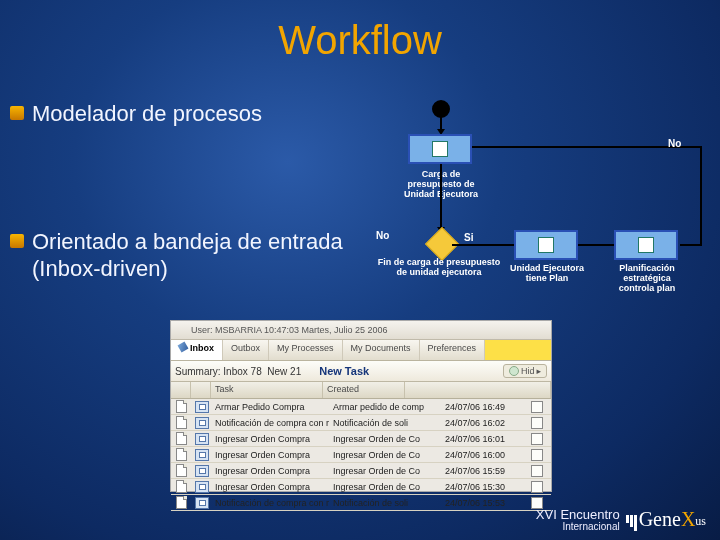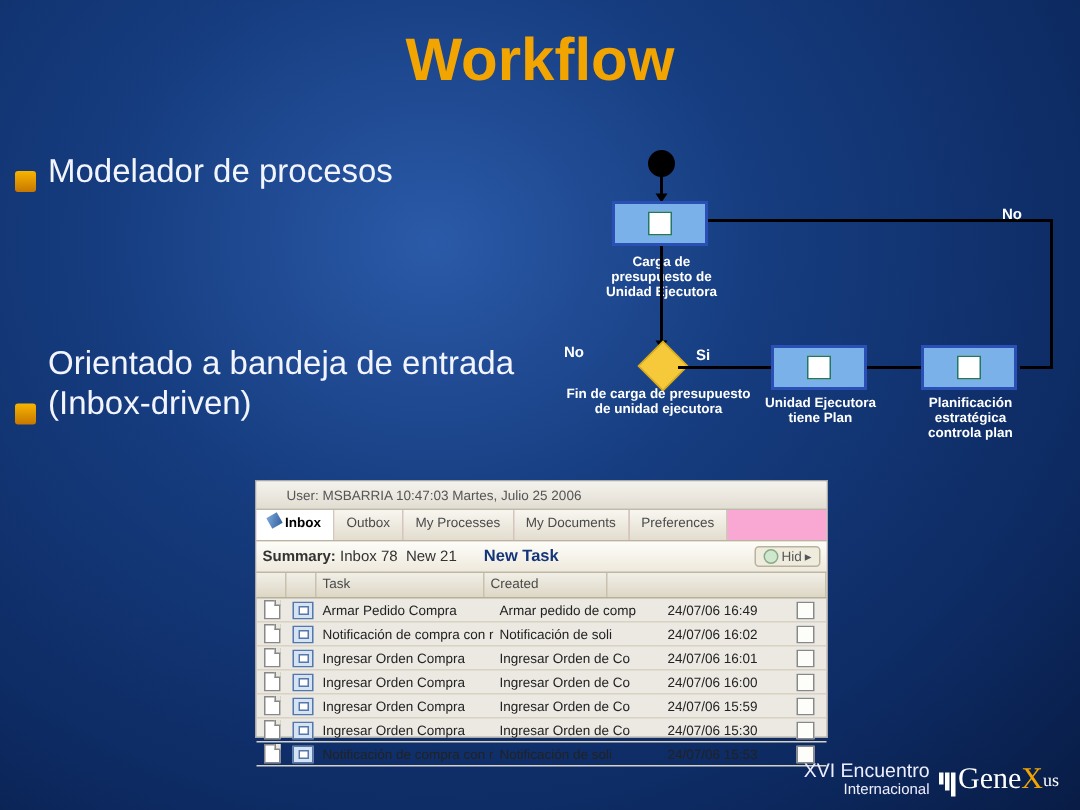--- a/index.html
+++ b/index.html
@@ -1,19 +1,19 @@
 <!DOCTYPE html>
 <html><head>
 <meta charset="utf-8">
 <style>
   html,body{margin:0;padding:0;width:720px;height:540px;background:#0e2d6b;font-family:Verdana,Geneva,sans-serif;color:#fff;overflow:hidden}
   .slide{position:relative;width:720px;height:540px;background:radial-gradient(ellipse at 40% 30%,#2b5aa8 0%,#163d80 35%,#0d2a62 75%,#081c45 100%)}
-  .title{position:absolute;top:18px;left:0;width:720px;text-align:center;font-size:40px;color:#f2a500;font-weight:700}
+  .title{position:absolute;top:18px;left:0;width:720px;text-align:center;font-size:40px;color:#f2a500;font-weight:400}
   .bullets{position:absolute;top:100px;left:10px;width:380px}
-  .bulrow{display:flex;align-items:flex-end;margin-bottom:100px}
+  .bulrow{display:flex;align-items:flex-start;margin-bottom:100px}
   .bicon{width:14px;height:14px;margin:6px 8px 0 0;background:linear-gradient(to bottom,#f8b500,#c77700);border-radius:2px;flex:0 0 14px}
   .btext{font-size:22px;color:#f2f5ff;line-height:1.25}
   
   .diagram{position:absolute;top:100px;left:380px;width:330px;height:205px}
   .start{position:absolute;top:0;left:52px;width:14px;height:14px;border:2px solid #000;border-radius:50%;background:#000}
   .dbox{position:absolute;border:2px solid #2a50b5;background:#7ab1e8;box-sizing:border-box}
   .dbox .di{position:absolute;left:50%;top:50%;transform:translate(-50%,-50%);width:14px;height:14px;background:#fff;border:1px solid #276}
   .box1{top:34px;left:28px;width:64px;height:30px}
   .dbl{position:absolute;font-size:9px;font-weight:bold;color:#fff;text-align:center;line-height:1.1}
   .lbl1{top:70px;left:18px;width:86px}
@@ -35,27 +35,27 @@
   .a2{top:64px;left:60px;width:2px;height:64px}
   .h2{top:127px;left:57px}
   .a3{top:144px;left:72px;width:62px;height:2px}
   .a4{top:144px;left:198px;width:36px;height:2px}
   .a5{top:46px;left:92px;width:228px;height:2px}
   .a6{top:46px;left:320px;width:2px;height:100px}
   .a7{top:144px;left:300px;width:20px;height:2px}
   
   .inbox{position:absolute;top:320px;left:170px;width:380px;height:170px;background:#ece9e3;color:#333;font-size:10px;border:1px solid #a9a9a9}
   .ibtop{height:18px;background:linear-gradient(to bottom,#f5f3ee,#e2ddd2);border-bottom:1px solid #c0baaa;font-size:9px;color:#555;padding-left:20px;line-height:18px}
-  .tabs{display:flex;height:20px;background:#f9a8d4;border-bottom:1px solid #bab49f}
+  .tabs{display:flex;height:20px;background:#fde047;border-bottom:1px solid #bab49f}
   .tab{padding:3px 8px 0 8px;font-size:9px;color:#4a4a4a;border-right:1px solid #cfc9b9;background:linear-gradient(to bottom,#f8f6f0,#e2ddce)}
   .tab.active{background:#fff;color:#000;font-weight:bold}
   .tab .pen{display:inline-block;width:8px;height:8px;margin-right:3px;background:linear-gradient(135deg,#7aa7d9,#3560a0);transform:rotate(-30deg)}
   .sumrow{display:flex;height:20px;align-items:center;background:linear-gradient(to bottom,#fdfdf9,#eee9dc);border-bottom:1px solid #bdb7a3;padding:0 4px}
   .summary{font-size:10px;color:#333}
-  .summary b{font-weight:bold}
+  .summary b{font-weight:normal}
   .nt{margin-left:18px;font-weight:bold;color:#15357a;font-size:11px}
   .hide{margin-left:auto;display:flex;align-items:flex-end;gap:2px;background:#efecde;border:1px solid #b9b39e;border-radius:3px;padding:1px 5px;font-size:9px;color:#555}
   .hide .circ{width:8px;height:8px;border:1px solid #8a8;border-radius:50%;background:#cfe6cf}
   .hdr{display:flex;height:16px;background:linear-gradient(to bottom,#f1efe7,#ddd7c5);border-bottom:1px solid #b6b09b}
   .hc{border-right:1px solid #c7c1ad;font-size:9px;color:#4a4a4a;padding:2px 4px 0;box-sizing:border-box}
   .c0{width:20px}
   .c1{width:20px}
   .c2{width:118px}
   .c3{width:112px}
   .c4{width:82px}

